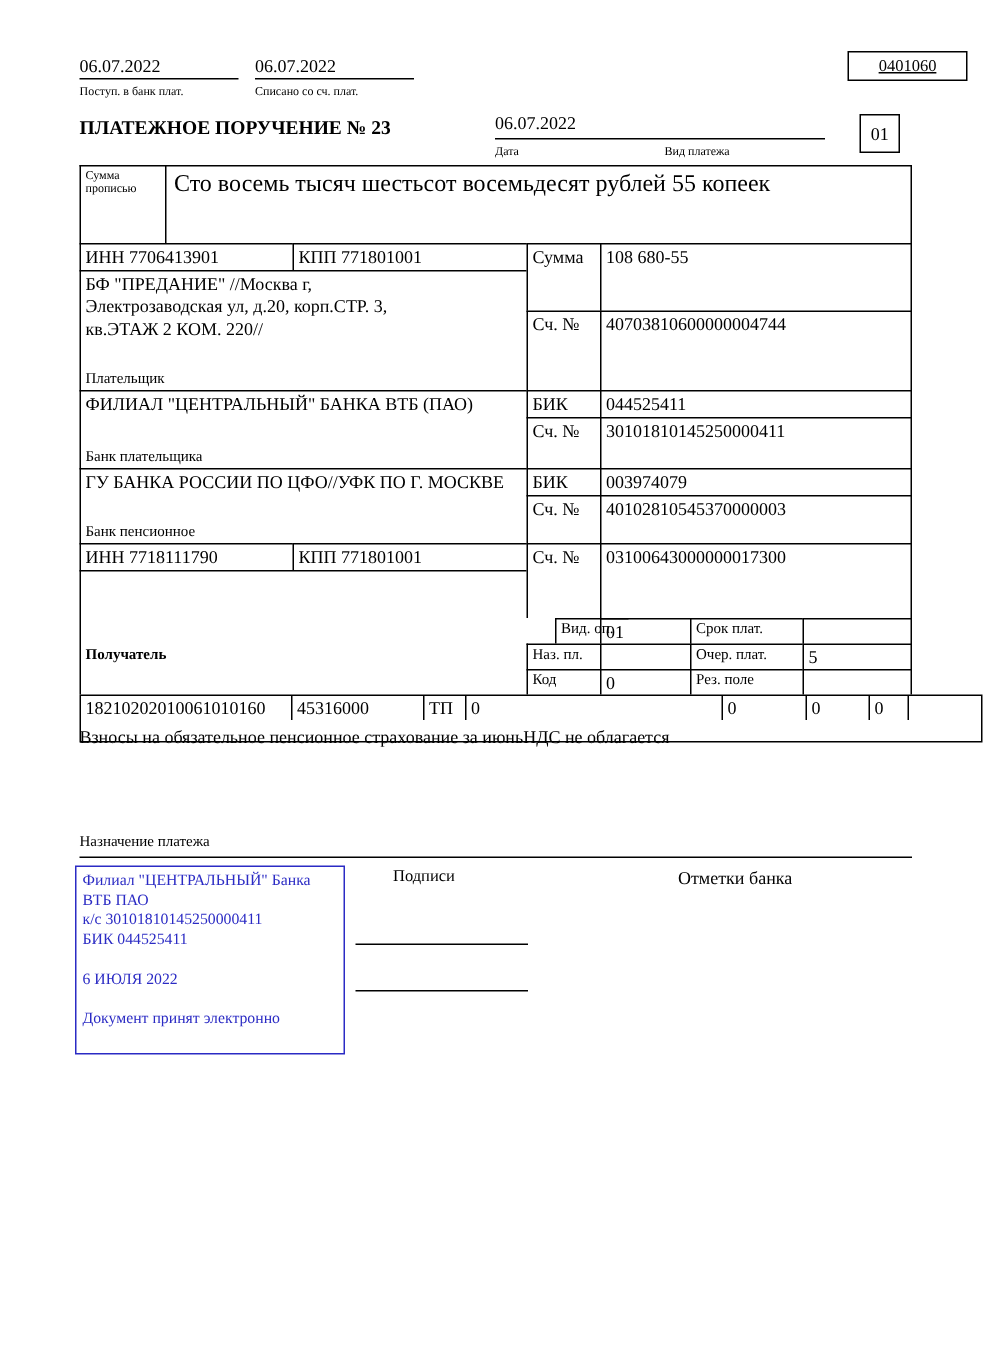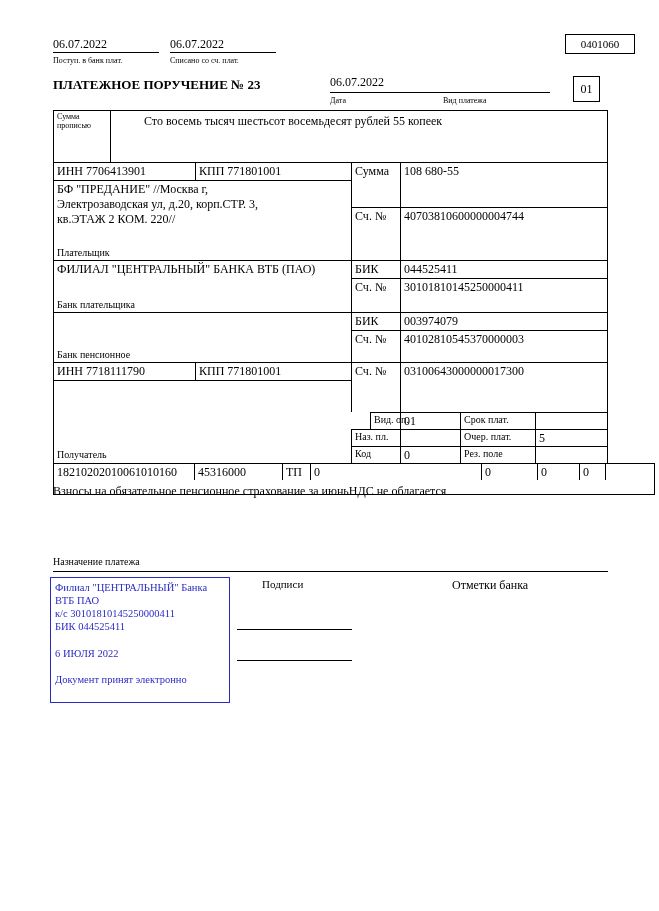--- a/index.html
+++ b/index.html
@@ -21,33 +21,33 @@
            font-size:12px;line-height:16px;overflow:hidden;}
   .taxcell.bl{border-left:1px solid #000;}
 </style>
 </head>
 <body>
 
 <div class="abs" style="left:53px;top:37px;width:106px;height:16px;border-bottom:1px solid #000;font-size:12px">06.07.2022</div>
 <div class="abs" style="left:170px;top:37px;width:106px;height:16px;border-bottom:1px solid #000;font-size:12px">06.07.2022</div>
 <div class="abs small" style="left:53px;top:57px;">Поступ. в банк плат.</div>
 <div class="abs small" style="left:170px;top:57px;">Списано со сч. плат.</div>
-<div class="bbox" style="left:565px;top:34px;width:70px;height:20px;text-align:center;font-size:11px;line-height:18px;">0401060</div>
+<div class="bbox" style="left:565px;top:34px;width:80px;height:20px;text-align:center;font-size:11px;line-height:18px;text-decoration:underline;">0401060</div>
 
 <div class="abs" style="left:53px;top:77px;font-size:13px;font-weight:bold;">ПЛАТЕЖНОЕ ПОРУЧЕНИЕ № 23</div>
 <div class="abs" style="left:330px;top:75px;width:220px;height:18px;border-bottom:1px solid #000;font-size:12px;">06.07.2022</div>
 <div class="abs small" style="left:330px;top:97px;">Дата</div>
 <div class="abs small" style="left:443px;top:97px;">Вид платежа</div>
 <div class="bbox" style="left:573px;top:76px;width:27px;height:26px;text-align:center;font-size:12px;line-height:24px;">01</div>
 
 <div class="abs" style="left:53px;top:110px;width:555px;height:52px;border:1px solid #000;border-bottom:none;"></div>
 <div class="line" style="left:110px;top:110px;width:1px;height:52px;"></div>
 <div class="abs small pre" style="left:57px;top:113px;width:50px;">Сумма
 прописью</div>
-<div class="abs" style="left:116px;top:114px;width:485px;font-size:12px;margin-left:28px;">Сто восемь тысяч шестьсот восемьдесят рублей 55 копеек</div>
+<div class="abs" style="left:116px;top:114px;width:485px;font-size:16px;">Сто восемь тысяч шестьсот восемьдесят рублей 55 копеек</div>
 
 <div class="cell" style="left:53px;top:162px;width:142px;height:18px;">ИНН 7706413901</div>
 <div class="cell" style="left:195px;top:162px;width:156px;height:18px;">КПП 771801001</div>
 <div class="cell" style="left:351px;top:162px;width:49px;height:45px;">Сумма</div>
 <div class="cell" style="left:400px;top:162px;width:208px;height:45px;">108 680-55</div>
 
 <div class="cell" style="left:53px;top:180px;width:298px;height:80px;">
   <div class="pre">БФ "ПРЕДАНИЕ" //Москва г,
 Электрозаводская ул, д.20, корп.СТР. 3,
 кв.ЭТАЖ 2 КОМ. 220//</div>
@@ -59,34 +59,35 @@
 <div class="cell" style="left:53px;top:260px;width:298px;height:52px;">
   <div>ФИЛИАЛ "ЦЕНТРАЛЬНЫЙ" БАНКА ВТБ (ПАО)</div>
   <div class="abs cap" style="left:3px;bottom:1px;">Банк плательщика</div>
 </div>
 <div class="cell" style="left:351px;top:260px;width:49px;height:18px;">БИК</div>
 <div class="cell" style="left:400px;top:260px;width:208px;height:18px;">044525411</div>
 <div class="cell" style="left:351px;top:278px;width:49px;height:34px;">Сч. №</div>
 <div class="cell" style="left:400px;top:278px;width:208px;height:34px;">30101810145250000411</div>
 
 <div class="cell" style="left:53px;top:312px;width:298px;height:50px;">
+  <div>ГУ БАНКА РОССИИ ПО ЦФО//УФК ПО Г. МОСКВЕ</div>
   <div class="abs cap" style="left:3px;bottom:1px;">Банк пенсионное</div>
 </div>
 <div class="cell" style="left:351px;top:312px;width:49px;height:18px;">БИК</div>
 <div class="cell" style="left:400px;top:312px;width:208px;height:18px;">003974079</div>
 <div class="cell" style="left:351px;top:330px;width:49px;height:32px;">Сч. №</div>
 <div class="cell" style="left:400px;top:330px;width:208px;height:32px;">40102810545370000003</div>
 
 <div class="cell" style="left:53px;top:362px;width:142px;height:18px;">ИНН 7718111790</div>
 <div class="cell" style="left:195px;top:362px;width:156px;height:18px;">КПП 771801001</div>
 <div class="cell" style="left:351px;top:362px;width:49px;height:50px;">Сч. №</div>
 <div class="cell" style="left:400px;top:362px;width:208px;height:50px;">03100643000000017300</div>
 
 <div class="cell" style="left:53px;top:380px;width:298px;height:83px;">
-  <div class="abs cap" style="left:3px;bottom:2px;">Получатель</div>
+  <div class="abs cap" style="left:3px;bottom:20px;font-weight:bold;">Получатель</div>
 </div>
 
 <div class="cell lbl10" style="left:351px;top:412px;width:49px;height:17px;margin-left:19px;">Вид. оп.</div>
 <div class="cell" style="left:400px;top:412px;width:60px;height:17px;">01</div>
 <div class="cell lbl10" style="left:460px;top:412px;width:75px;height:17px;">Срок плат.</div>
 <div class="cell" style="left:535px;top:412px;width:73px;height:17px;"></div>
 
 <div class="cell lbl10" style="left:351px;top:429px;width:49px;height:17px;">Наз. пл.</div>
 <div class="cell" style="left:400px;top:429px;width:60px;height:17px;"></div>
 <div class="cell lbl10" style="left:460px;top:429px;width:75px;height:17px;">Очер. плат.</div>

